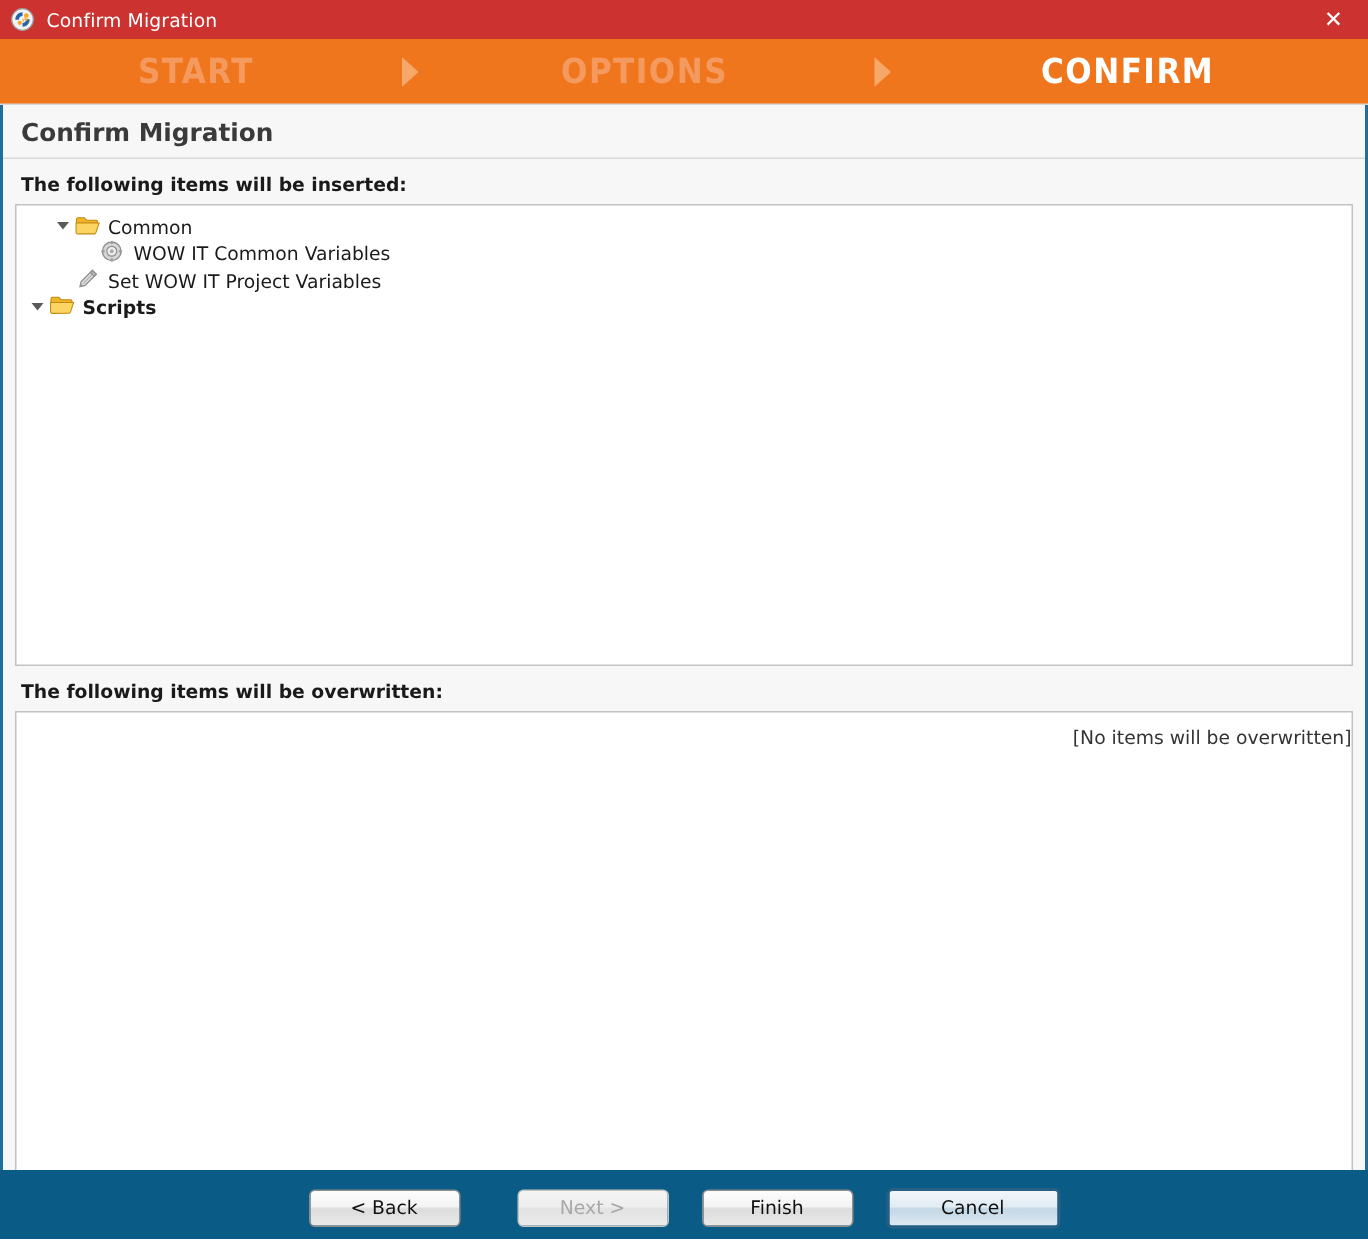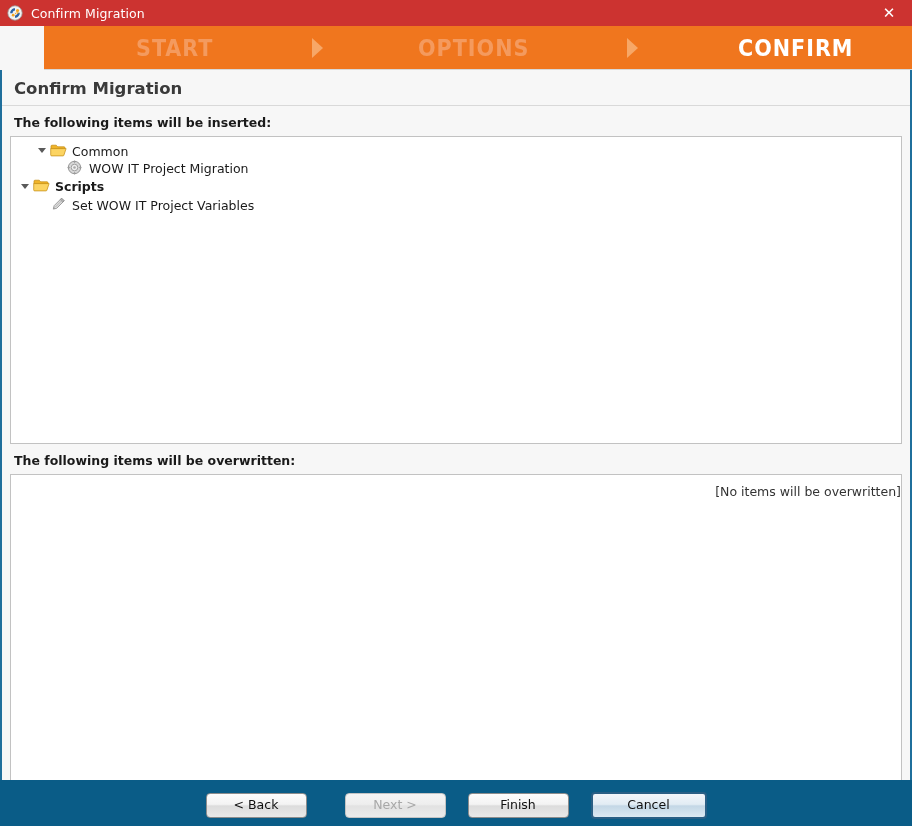--- a/index.html
+++ b/index.html
@@ -58,21 +58,20 @@
   
   .stepper {
     height: 44px;
     flex: 0 0 44px;
     background: #f0761e;
     display: flex;
     align-items: center;
     justify-content: center;
     position: relative;
     border-bottom: 1px solid #d8d8d8;
-    margin-left: 44px;
   }
   .step {
     font-size: 23px;
     font-weight: bold;
     letter-spacing: 1px;
     font-family: "DejaVu Sans Condensed", "Liberation Sans Narrow", "Liberation Sans", sans-serif;
     white-space: nowrap;
   }
   .step.done { color: #f49a5e; }
   .step.active { color: #ffffff; }
@@ -277,50 +276,50 @@
             <svg class="item-icon" width="15" height="15" viewBox="0 0 15 15">
               <circle cx="7.5" cy="7.5" r="6.2" fill="#d7d7d7" stroke="#8f8f8f" stroke-width="0.9"></circle>
               <circle cx="7.5" cy="7.5" r="3.3" fill="#efefef" stroke="#8f8f8f" stroke-width="0.8"></circle>
               <circle cx="7.5" cy="7.5" r="1.3" fill="#a9a9a9"></circle>
               <rect x="6.9" y="0.6" width="1.3" height="2.2" fill="#9c9c9c"></rect>
               <rect x="6.9" y="12.2" width="1.3" height="2.2" fill="#9c9c9c"></rect>
               <rect x="0.6" y="6.9" width="2.2" height="1.3" fill="#9c9c9c"></rect>
               <rect x="12.2" y="6.9" width="2.2" height="1.3" fill="#9c9c9c"></rect>
             </svg>
           </span>
-          <span class="lbl">WOW IT Project Migration</span>
-        </div>
-
-        <div class="tree-row bold ind0">
-          <span class="twisty">
-              <span class="tri"></span>
-            </span>
-          <span class="ic">
-            <svg class="folder-icon" width="17" height="15" viewBox="0 0 17 15">
-              <path d="M1 3.2 a1 1 0 0 1 1-1 h4.2 l1.5 1.6 h6.3 a1 1 0 0 1 1 1 v1.1 H1 Z" fill="#f0b429" stroke="#c28a10" stroke-width="0.7"></path>
-              <path d="M0.7 5.6 h13.1 l2.3 0 -2.2 6.6 a1 1 0 0 1 -.95 .7 H1.7 a1 1 0 0 1 -1 -1 Z" fill="#fcd462" stroke="#c28a10" stroke-width="0.7"></path>
-            </svg>
-          </span>
-          <span class="lbl">Scripts</span>
+          <span class="lbl">WOW IT Common Variables</span>
         </div>
 
         <div class="tree-row ind1">
           <span class="twisty"></span>
           <span class="ic">
             <svg class="item-icon" width="16" height="15" viewBox="0 0 16 15">
               <path d="M11.6 1.2 l2.6 2.6 -7.5 7.5 -3.4 .8 .8 -3.4 z" fill="#dcdcdc" stroke="#8a8a8a" stroke-width="0.8"></path>
               <path d="M11.6 1.2 l2.6 2.6 -1.4 1.4 -2.6 -2.6 z" fill="#b4b4b4" stroke="#8a8a8a" stroke-width="0.7"></path>
               <path d="M3.3 8.7 l.8 -3.4 z" fill="#f0f0f0"></path>
               <path d="M3.3 12.1 l.5 -2.1 1.6 1.6 z" fill="#9b9b9b"></path>
               <line x1="5.4" y1="10.0" x2="11.4" y2="4.0" stroke="#a5a5a5" stroke-width="0.7"></line>
             </svg>
           </span>
           <span class="lbl">Set WOW IT Project Variables</span>
         </div>
 
+        <div class="tree-row bold ind0">
+          <span class="twisty">
+              <span class="tri"></span>
+            </span>
+          <span class="ic">
+            <svg class="folder-icon" width="17" height="15" viewBox="0 0 17 15">
+              <path d="M1 3.2 a1 1 0 0 1 1-1 h4.2 l1.5 1.6 h6.3 a1 1 0 0 1 1 1 v1.1 H1 Z" fill="#f0b429" stroke="#c28a10" stroke-width="0.7"></path>
+              <path d="M0.7 5.6 h13.1 l2.3 0 -2.2 6.6 a1 1 0 0 1 -.95 .7 H1.7 a1 1 0 0 1 -1 -1 Z" fill="#fcd462" stroke="#c28a10" stroke-width="0.7"></path>
+            </svg>
+          </span>
+          <span class="lbl">Scripts</span>
+        </div>
+
       </div>
     </div>
 
     <div class="section-label">The following items will be overwritten:</div>
 
     <div class="listbox overwritten">
       <div class="empty-note">[No items will be overwritten]</div>
     </div>
 
   </div>

